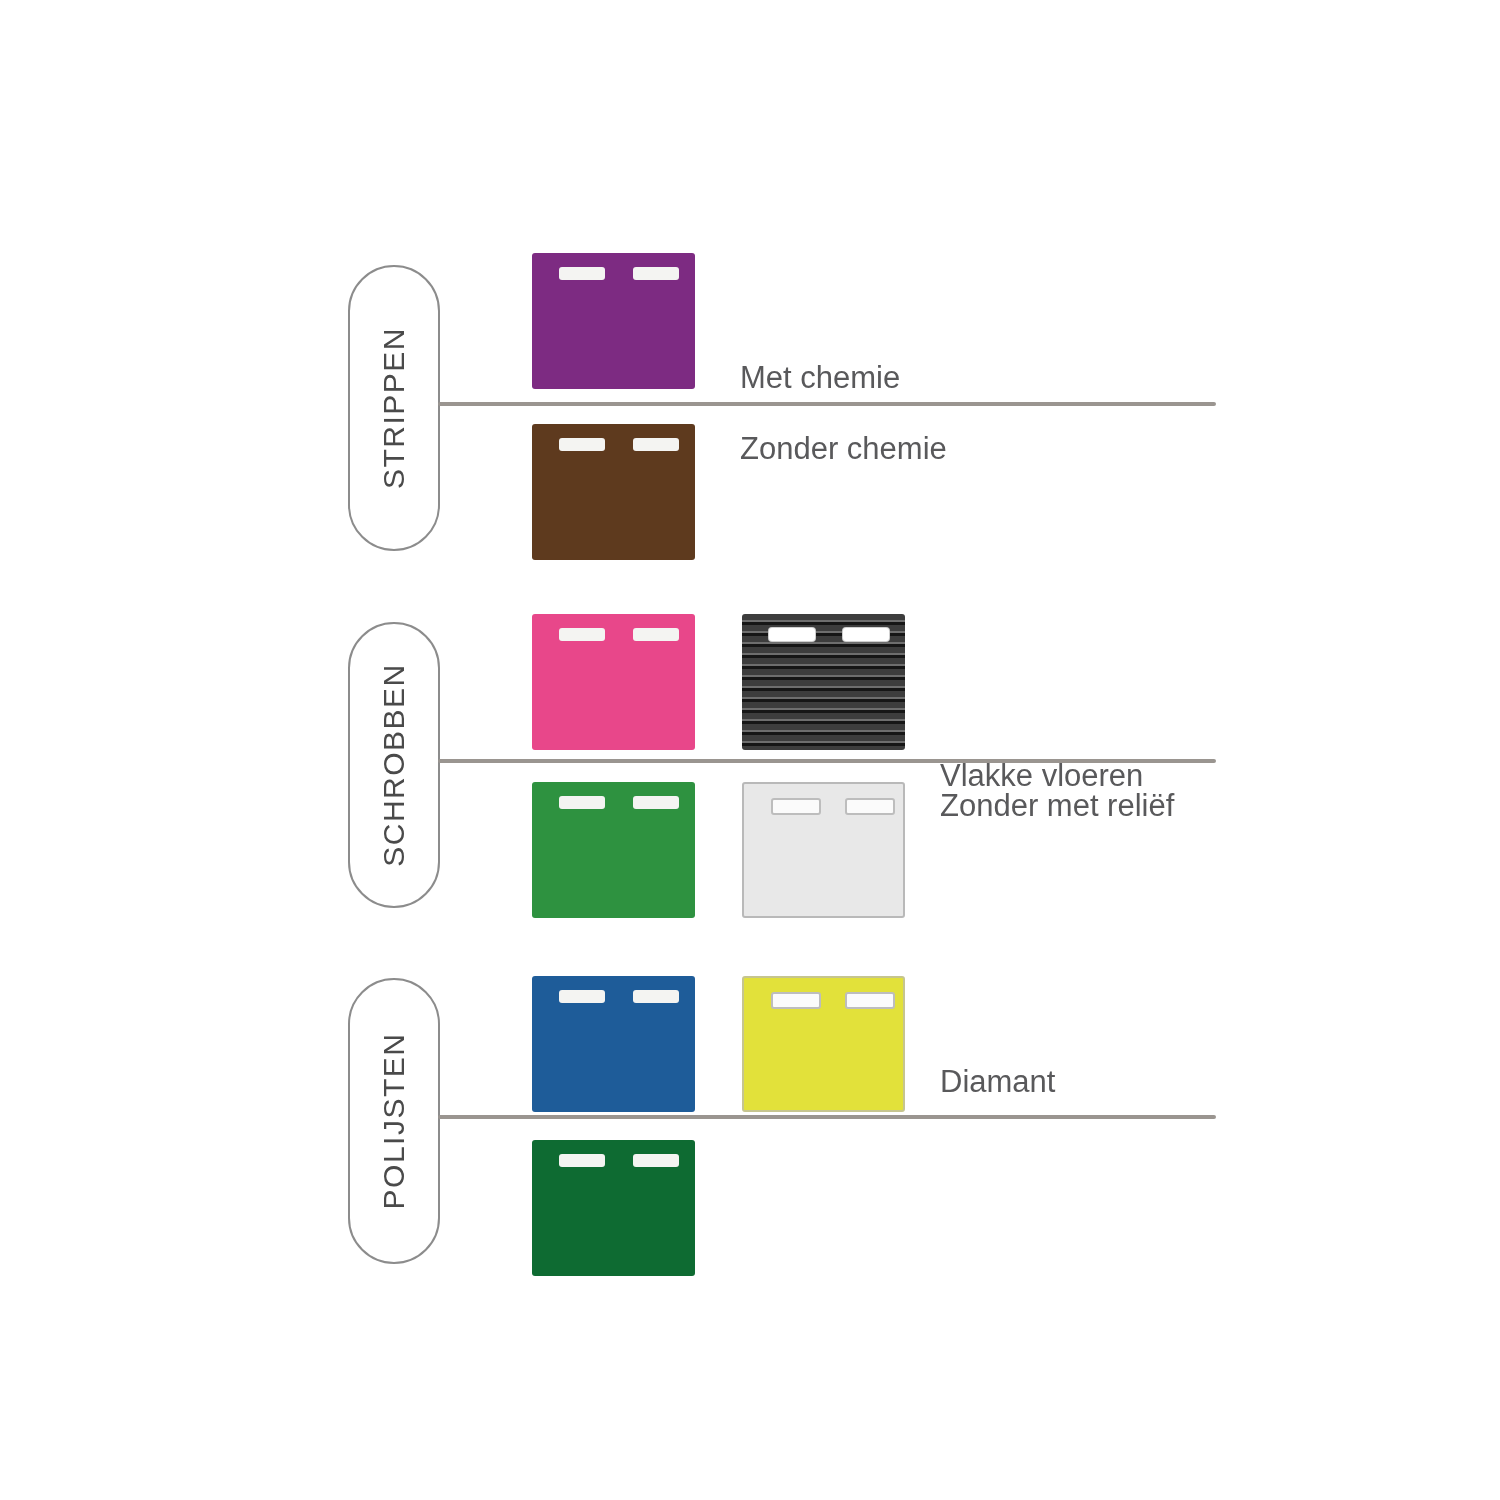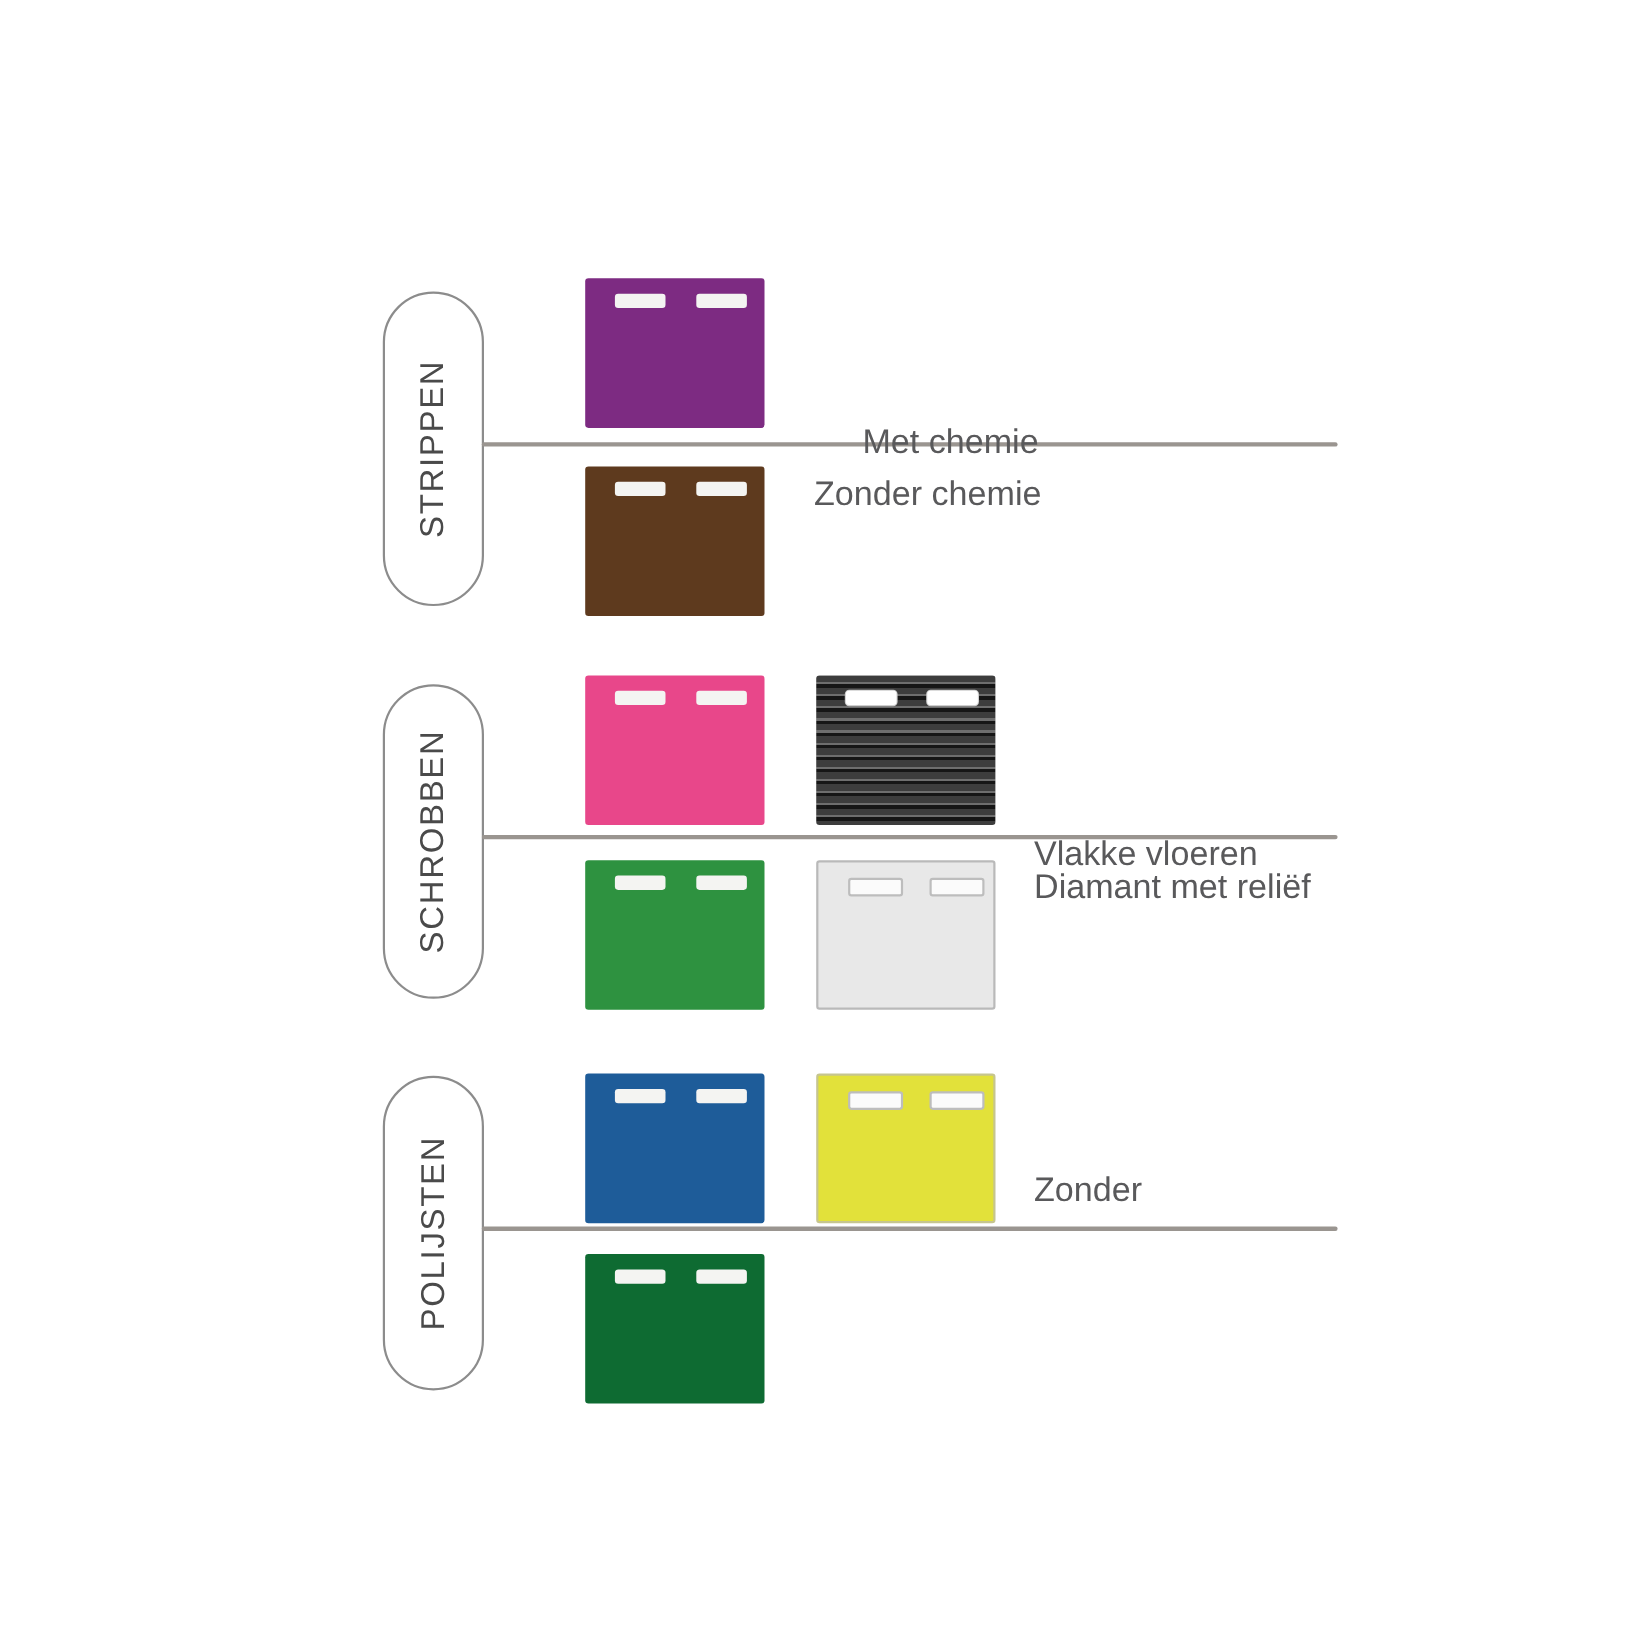--- a/index.html
+++ b/index.html
@@ -111,21 +111,21 @@
   <div class="pad" style="left:532px; top:253px; background:#7D2B82;">
     <span class="slot left"></span>
     <span class="slot right"></span>
   </div>
 
   <div class="pad" style="left:532px; top:424px; background:#5E3A1E;">
     <span class="slot left"></span>
     <span class="slot right"></span>
   </div>
 
-  <div class="label" style="left:784px; top:360px;margin-top:24px;">Met chemie</div>
+  <div class="label" style="left:740px; top:360px;">Met chemie</div>
 
   <div class="label" style="left:740px; top:431px;text-align:center;">Zonder chemie</div>
 
   <div class="pill" style="left:348px; top:622px; height:286px;">
     <span class="pill-label">SCHROBBEN</span>
   </div>
 
   <div class="divider" style="left:438px; top:759px; width:778px;"></div>
 
   <div class="pad" style="left:532px; top:614px; background:#E8478A;">
@@ -143,21 +143,21 @@
     <span class="slot right"></span>
   </div>
 
   <div class="pad outlined" style="left:742px; top:782px; background:#E8E8E8;">
     <span class="slot left"></span>
     <span class="slot right"></span>
   </div>
 
   <div class="label" style="left:940px; top:758px;">Vlakke vloeren</div>
 
-  <div class="label" style="left:940px; top:788px;">Diamant met reliëf</div>
+  <div class="label" style="left:940px; top:788px;">Zonder met reliëf</div>
 
   <div class="pill" style="left:348px; top:978px; height:286px;">
     <span class="pill-label">POLIJSTEN</span>
   </div>
 
   <div class="divider" style="left:438px; top:1115px; width:778px;"></div>
 
   <div class="pad" style="left:532px; top:976px; background:#1E5C99;">
     <span class="slot left"></span>
     <span class="slot right"></span>
@@ -166,15 +166,15 @@
   <div class="pad outlined" style="left:742px; top:976px; background:#E2E13A; border-color:#c6c58f;">
     <span class="slot left"></span>
     <span class="slot right"></span>
   </div>
 
   <div class="pad" style="left:532px; top:1140px; background:#0E6B32;">
     <span class="slot left"></span>
     <span class="slot right"></span>
   </div>
 
-  <div class="label" style="left:940px; top:1064px;">Zonder</div>
+  <div class="label" style="left:940px; top:1064px;">Diamant</div>
 
 </div>
 
 </body></html>

